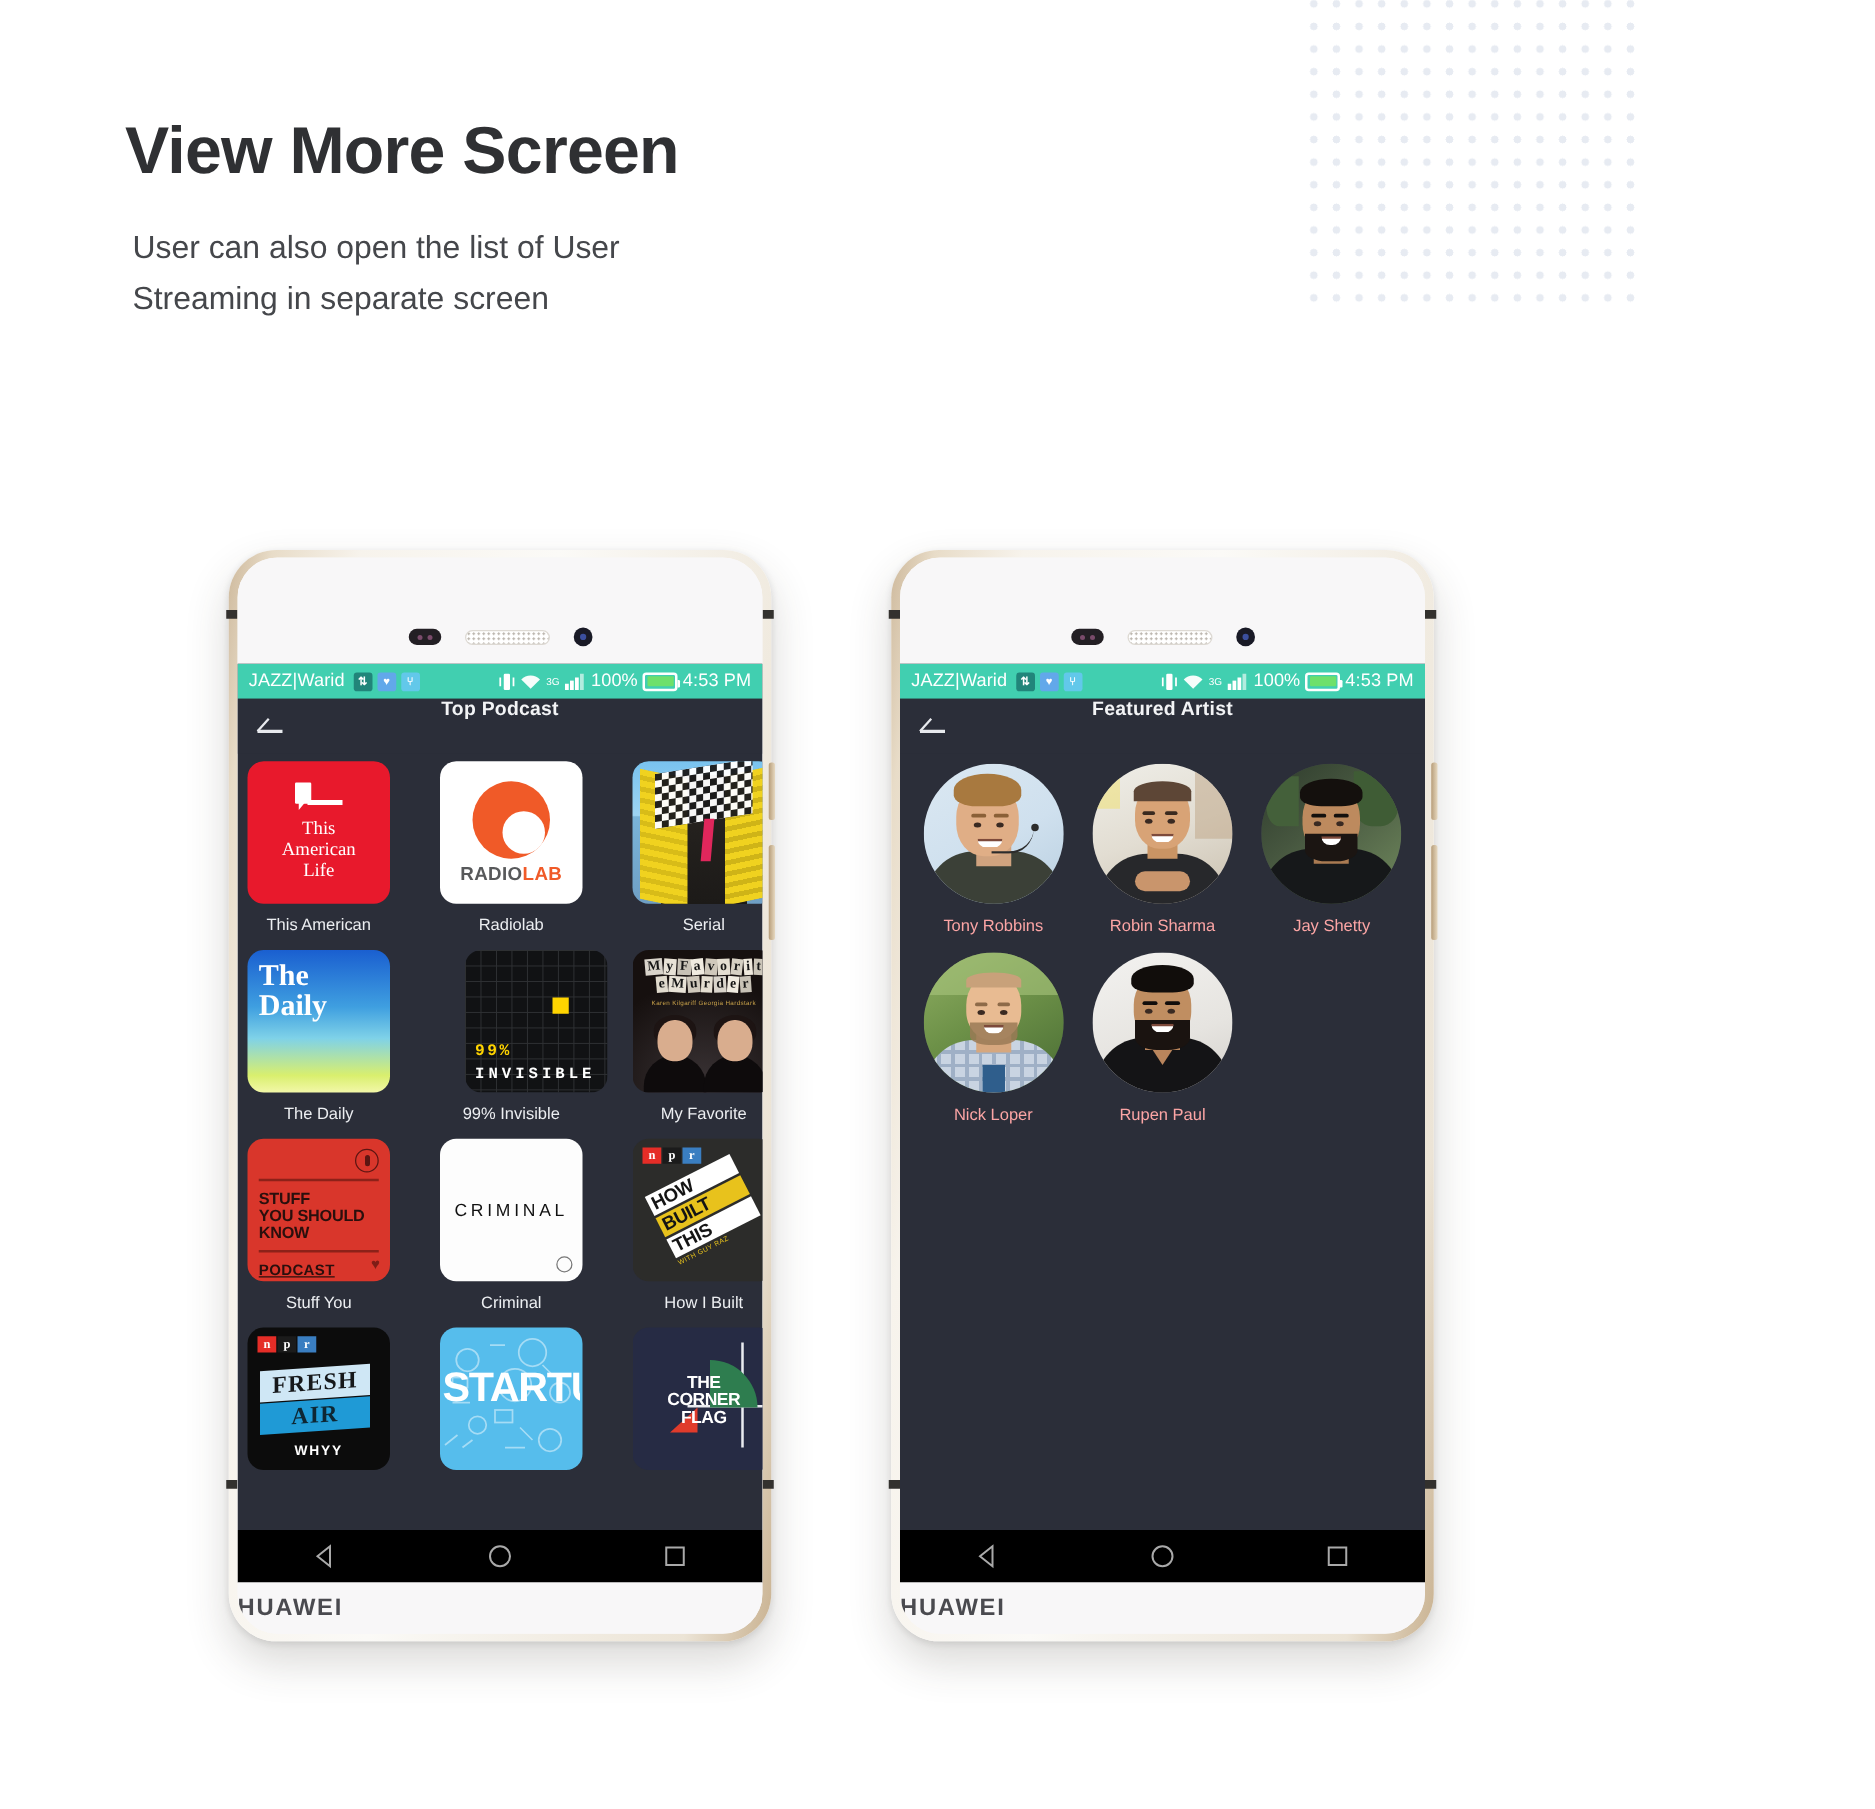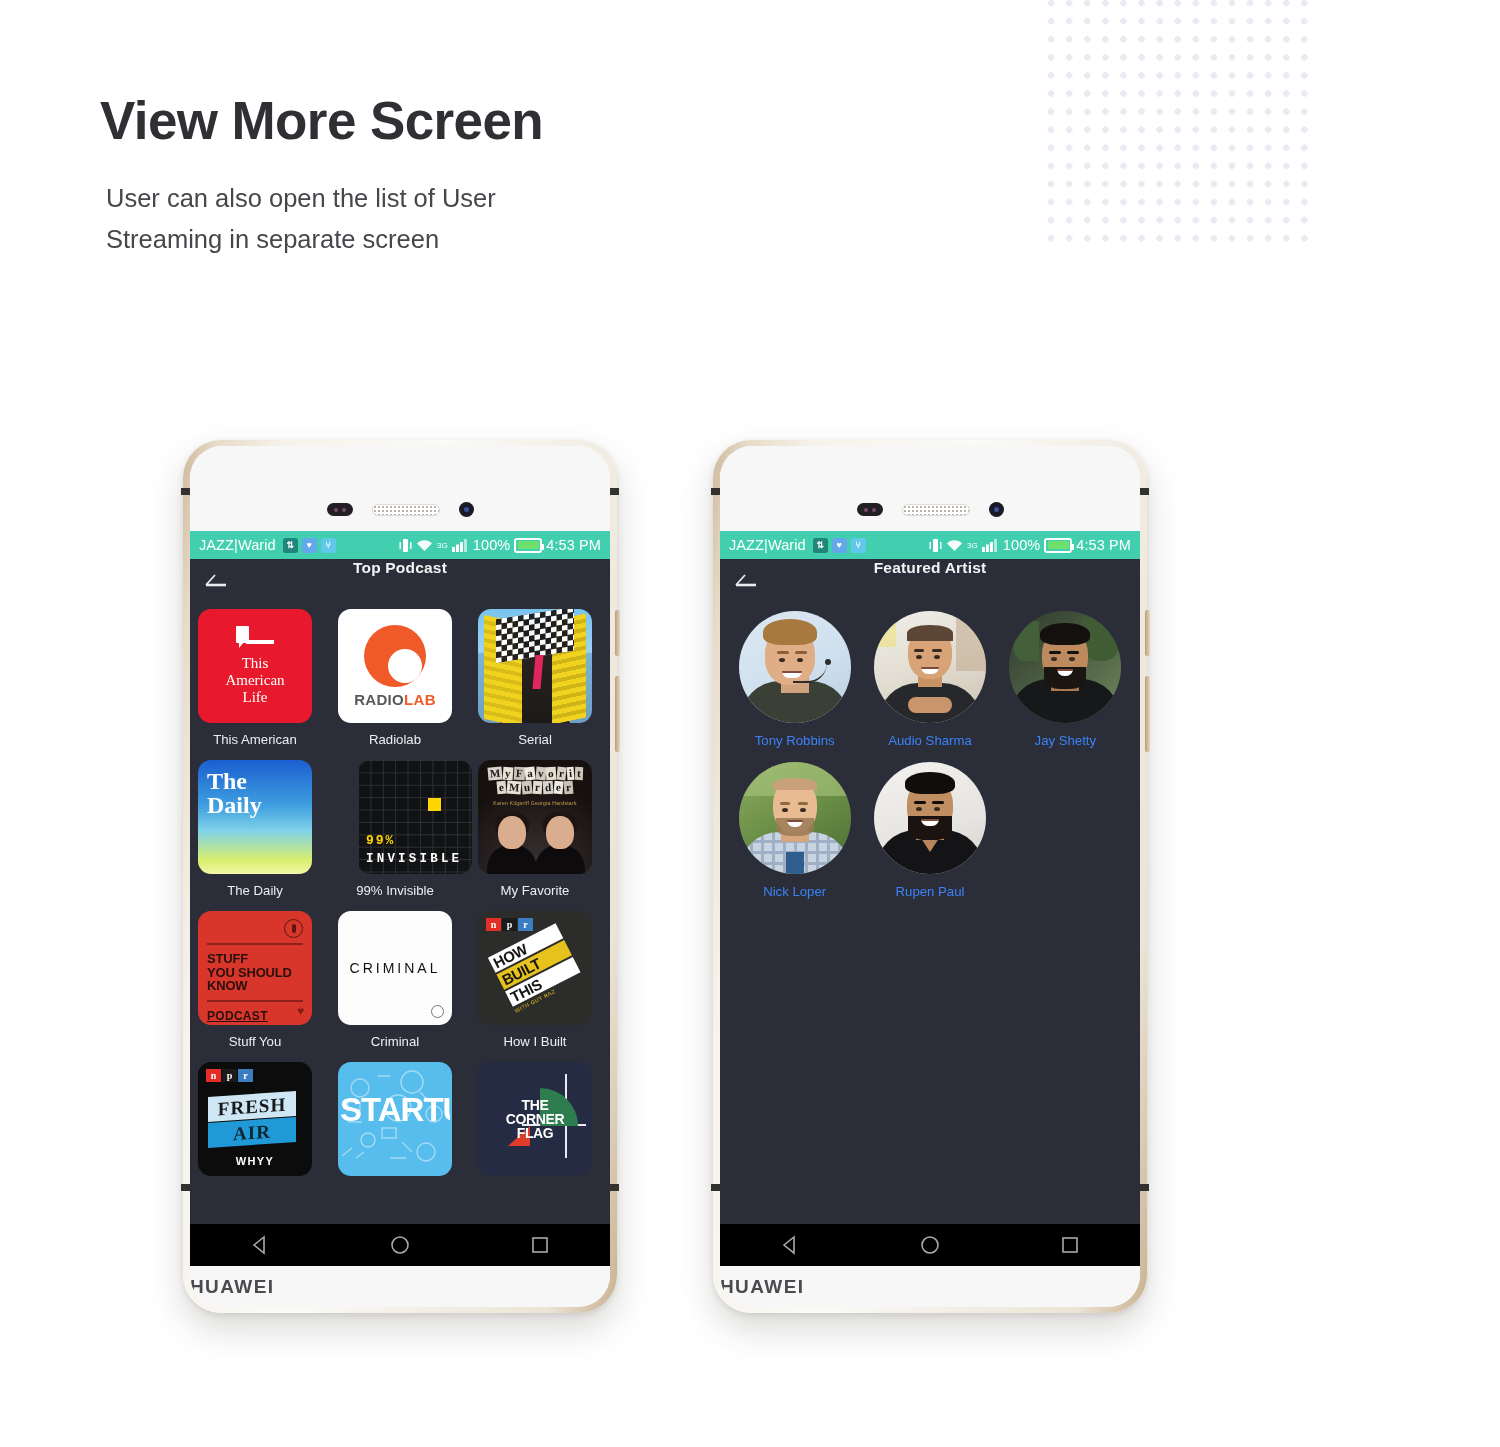--- a/index.html
+++ b/index.html
@@ -138,21 +138,21 @@
   }
   .appbar-title {
     width: 100%; text-align: center; color: #f2f3f5;
     font-size: 15.5px; font-weight: bold; letter-spacing: 0.2px;
   }
 
   
   .pod-grid {
     padding: 6px 24px 0 8px;
     display: grid; grid-template-columns: repeat(3, 1fr);
-    gap: 0px 6px;
+    gap: 0px 20px;
   }
   .pod-cell { display: flex; flex-direction: column; align-items: center; }
   .pod-art {
     width: 114px; height: 114px; border-radius: 13px;
     overflow: hidden; position: relative; background: #333741;
   }
   .pod-label {
     color: #eceef1; font-size: 13.2px; margin: 9px 0 13px 0;
     text-align: center; white-space: nowrap;
   }
@@ -294,21 +294,21 @@
   
   .artist-grid {
     padding: 8px 10px 0 10px;
     display: grid; grid-template-columns: repeat(3, 1fr); gap: 0 6px;
   }
   .artist-cell { display:flex; flex-direction:column; align-items:center; }
   .avatar {
     width: 112px; height: 112px; border-radius: 50%; overflow: hidden;
     position: relative; background:#3a3e49;
   }
-  .artist-label { color:#3b82f6; font-size:13.2px; margin:10px 0 14px 0; text-align:center; white-space:nowrap; }
+  .artist-label { color:#fca5a5; font-size:13.2px; margin:10px 0 14px 0; text-align:center; white-space:nowrap; }
 
   
   .pt { position:absolute; inset:0; }
   .pt .bg { position:absolute; inset:0; }
   .pt .neck { position:absolute; left:50%; transform:translateX(-50%); bottom:26px; width:28px; height:26px; background:#c99a77; }
   .pt .torso { position:absolute; left:50%; transform:translateX(-50%); bottom:-2px; width:98px; height:40px; border-radius:40px 40px 0 0; }
   .pt .head { position:absolute; left:50%; transform:translateX(-50%); width:50px; height:58px; border-radius:46% 46% 44% 44%; }
   .pt .hair { position:absolute; left:50%; transform:translateX(-50%); border-radius:50% 50% 34% 34%; }
   .pt .brow { position:absolute; width:12px; height:3px; border-radius:2px; }
   .pt .eye { position:absolute; width:6px; height:4px; border-radius:50%; background:#3a2a22; }
@@ -711,21 +711,21 @@
                 <div class="neck" style="bottom:36px;background:#c99464;width:24px;height:18px;"></div>
                 <div class="head" style="top:16px;background:#d8a376;left:50%;width:44px;height:52px;"></div>
                 <div class="hair" style="top:14px;width:46px;height:16px;background:#5d4636;border-radius:50% 50% 0 0;left:50%;"></div>
                 <div class="brow" style="left:40px;top:38px;background:#3a2a1f;width:10px;"></div>
                 <div class="brow" style="left:58px;top:38px;background:#3a2a1f;width:10px;"></div>
                 <div class="eye" style="left:42px;top:44px;"></div>
                 <div class="eye" style="left:60px;top:44px;"></div>
                 <div class="mouth" style="top:56px;width:18px;"></div>
               </div>
             </div>
-            <div class="artist-label">Audio Sharma</div>
+            <div class="artist-label">Robin Sharma</div>
           </div>
 
           <div class="artist-cell">
             <div class="avatar">
               <div class="pt">
                 <div class="bg" style="background:linear-gradient(140deg,#2e3b2c 0%,#46563f 40%,#718a5e 100%)"></div>
                 <div style="position:absolute;right:2px;top:6px;width:36px;height:44px;border-radius:0 0 40% 40%;background:#3f5c35;"></div>
                 <div style="position:absolute;left:4px;top:10px;width:26px;height:40px;border-radius:40% 0 0 40%;background:#44603a;"></div>
                 <div class="torso" style="background:#16181a;width:112px;height:46px;"></div>
                 <div class="neck" style="bottom:32px;background:#a97a52;"></div>

